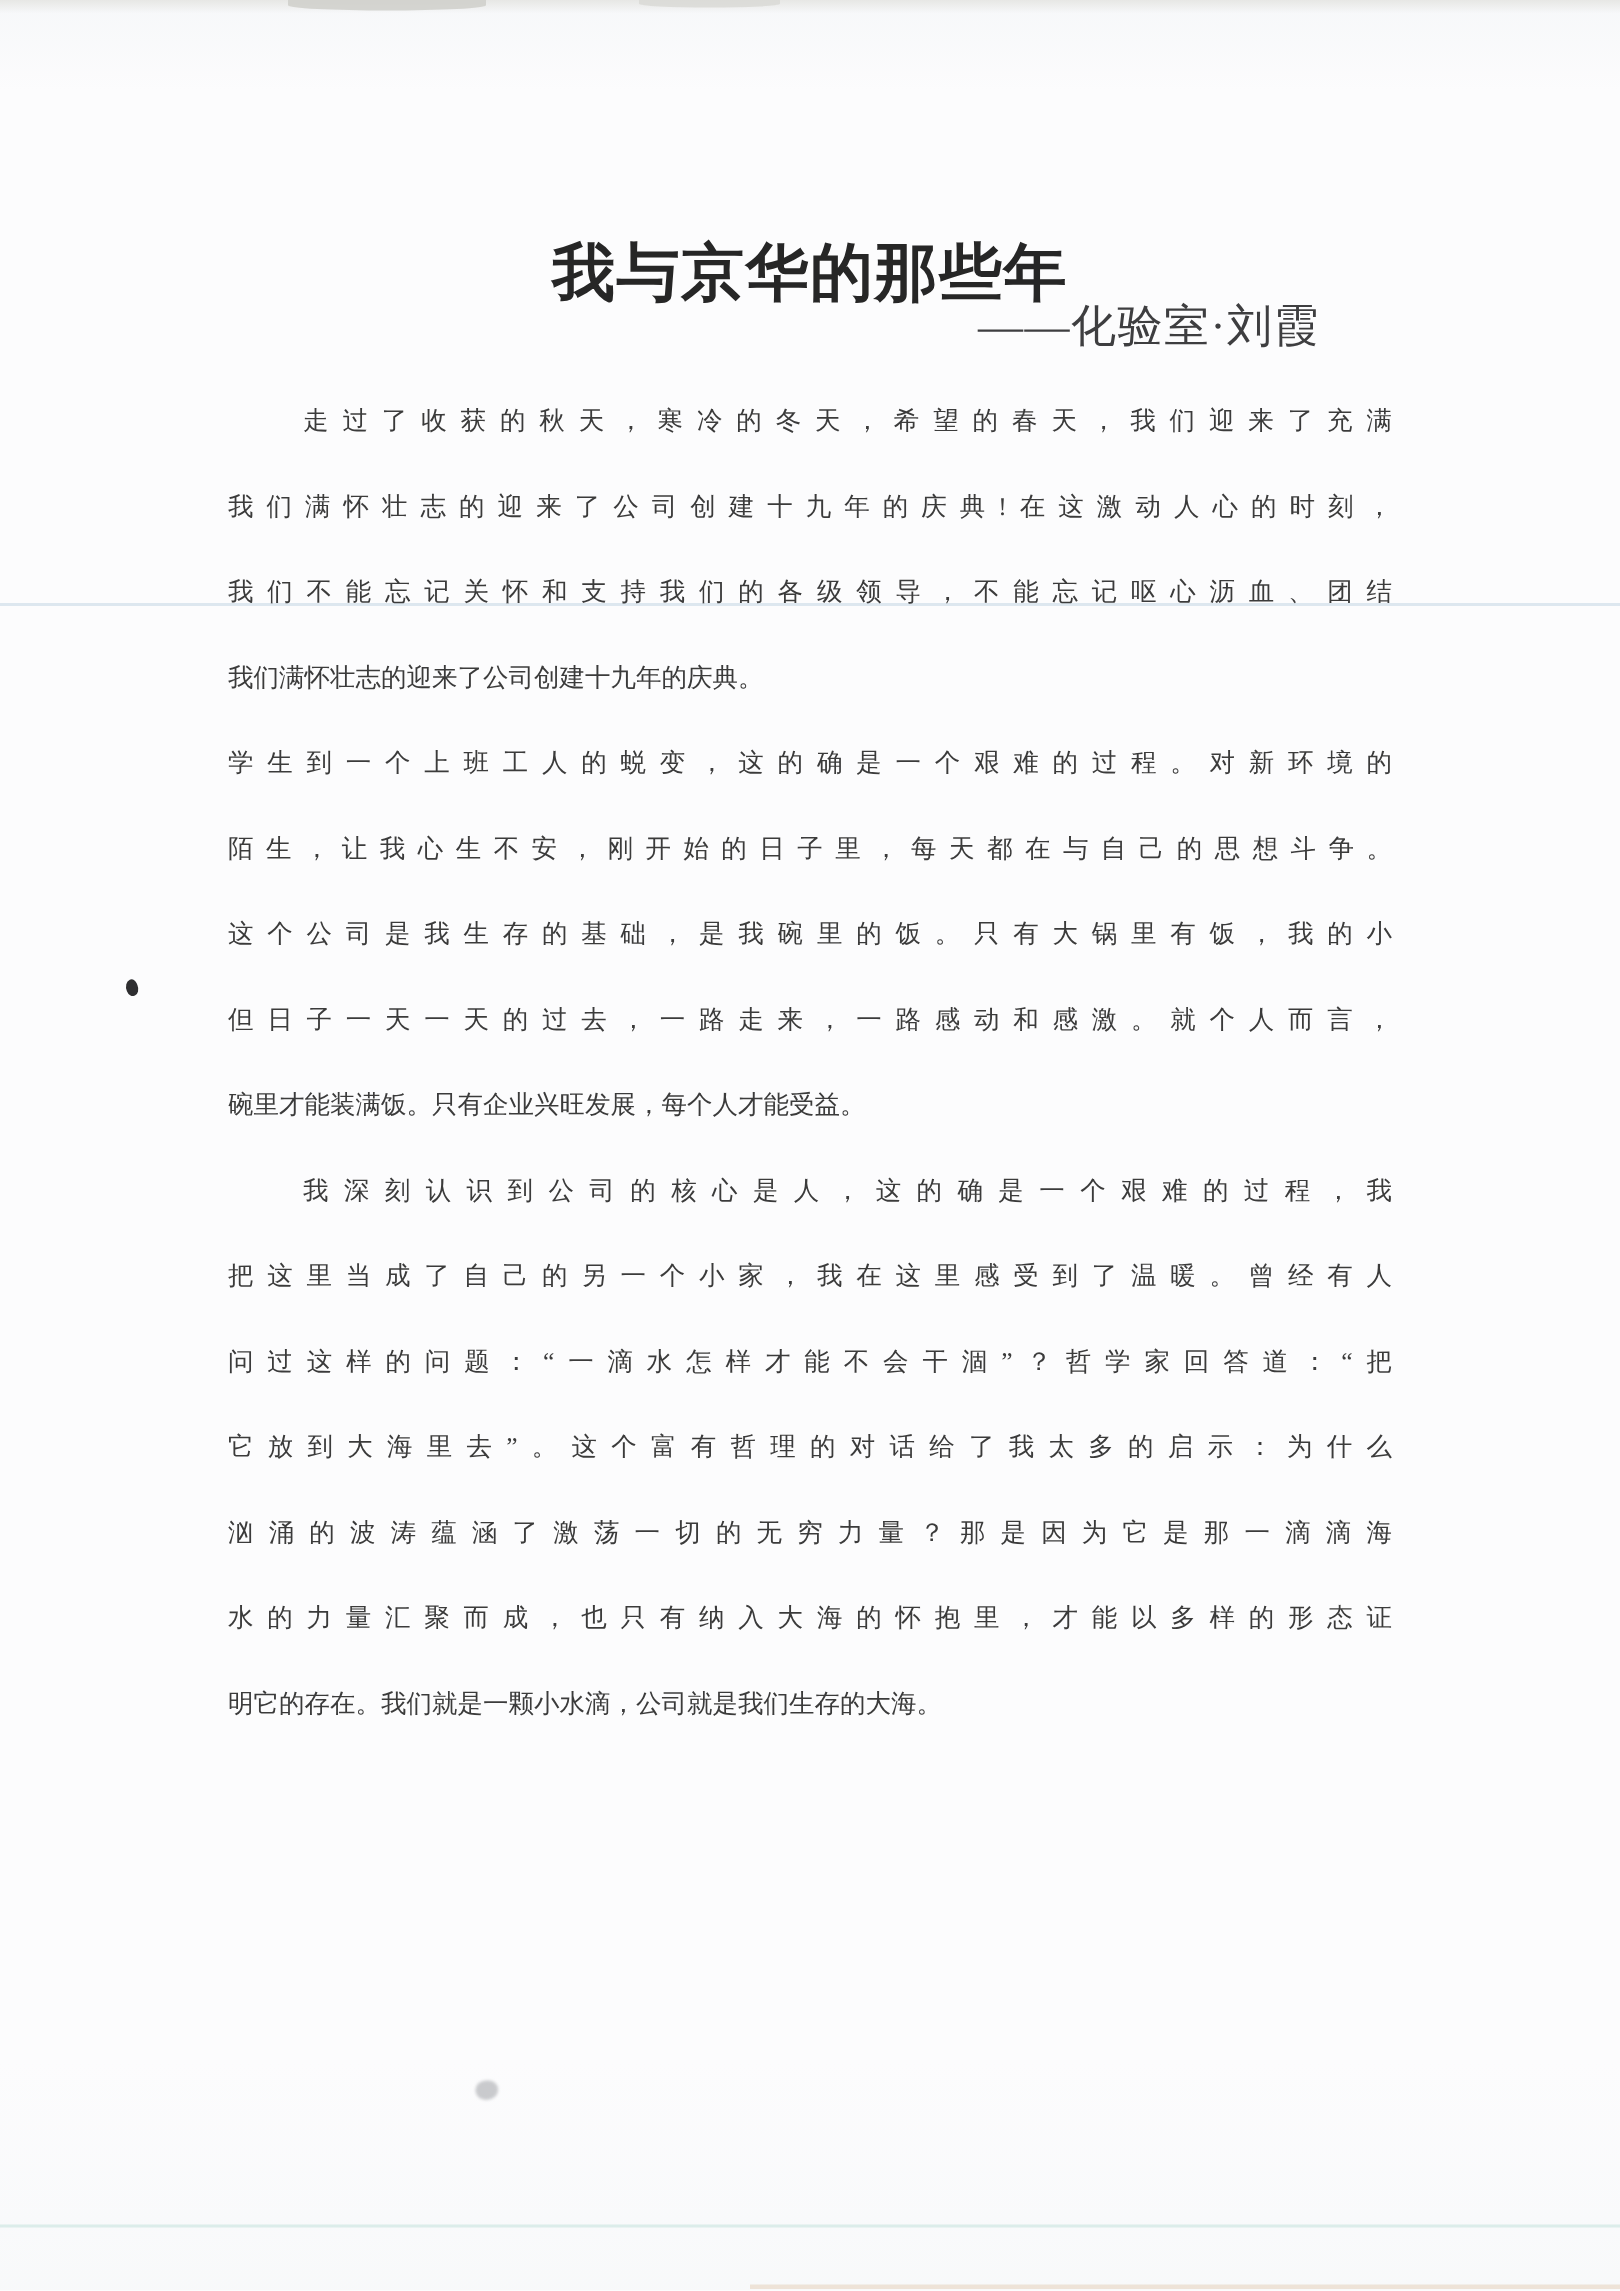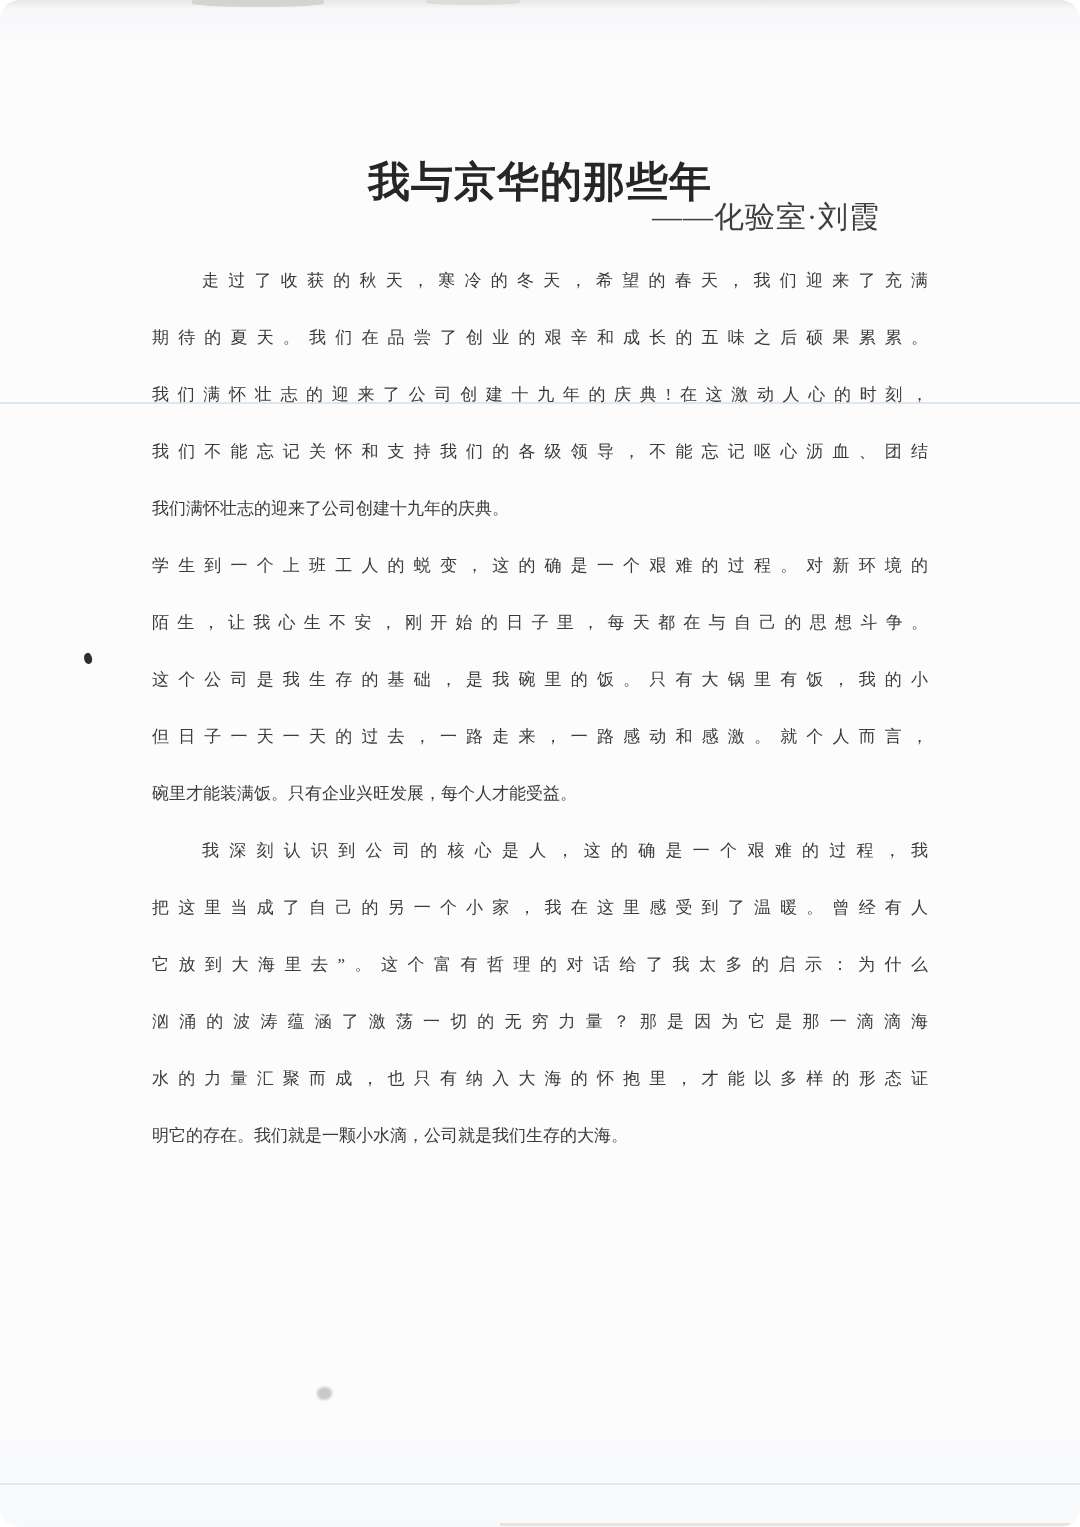--- a/index.html
+++ b/index.html
@@ -7,21 +7,20 @@
     width: 1080px; height: 1527px;
     background: #ffffff;
     font-family: "Liberation Serif", "DejaVu Serif", serif;
   }
   .page {
     position: relative;
     width: 1080px; height: 1527px;
     background: var(--paper, #fcfcfd);
     overflow: hidden;
     color: var(--ink, #3b3b3b);
-    border-radius: 20px;
   }
   
   .page::before{
     content:"";
     position:absolute; inset:0;
     background: linear-gradient(180deg, rgba(230,234,238,0.25) 0%, rgba(255,255,255,0) 4%, rgba(255,255,255,0) 90%, rgba(235,240,242,0.25) 100%);
     pointer-events:none;
     z-index:0;
   }
 
@@ -108,35 +107,35 @@
   <div class="hline-teal"></div>
   <div class="hline-tan"></div>
   <div class="ink-speck"></div>
   <div class="smudge"></div>
 
   <h1 class="title">我与京华的那些年</h1>
   <div class="byline">——化验室·刘霞</div>
   <div class="doc-body">
       <div class="para">
         <div class="line first">走过了收获的秋天，寒冷的冬天，希望的春天，我们迎来了充满</div>
-        <div class="line">期待的夏天。我们在品尝了创业的艰辛和成长的五味之后硕果累累。</div>
         <div class="line">我们满怀壮志的迎来了公司创建十九年的庆典!在这激动人心的时刻，</div>
         <div class="line">我们不能忘记关怀和支持我们的各级领导，不能忘记呕心沥血、团结</div>
         <div class="line last">我们满怀壮志的迎来了公司创建十九年的庆典。</div>
       </div>
       <div class="para">
         <div class="line">学生到一个上班工人的蜕变，这的确是一个艰难的过程。对新环境的</div>
         <div class="line">陌生，让我心生不安，刚开始的日子里，每天都在与自己的思想斗争。</div>
         <div class="line">这个公司是我生存的基础，是我碗里的饭。只有大锅里有饭，我的小</div>
         <div class="line">但日子一天一天的过去，一路走来，一路感动和感激。就个人而言，</div>
         <div class="line last">碗里才能装满饭。只有企业兴旺发展，每个人才能受益。</div>
       </div>
       <div class="para">
         <div class="line first">我深刻认识到公司的核心是人，这的确是一个艰难的过程，我</div>
         <div class="line">把这里当成了自己的另一个小家，我在这里感受到了温暖。曾经有人</div>
+        <div class="line">问过这样的问题：“一滴水怎样才能不会干涸”？哲学家回答道：“把</div>
         <div class="line">它放到大海里去”。这个富有哲理的对话给了我太多的启示：为什么</div>
         <div class="line">汹涌的波涛蕴涵了激荡一切的无穷力量？那是因为它是那一滴滴海</div>
         <div class="line">水的力量汇聚而成，也只有纳入大海的怀抱里，才能以多样的形态证</div>
         <div class="line last">明它的存在。我们就是一颗小水滴，公司就是我们生存的大海。</div>
       </div>
     </div>
 
 </div>
 
 </body></html>

